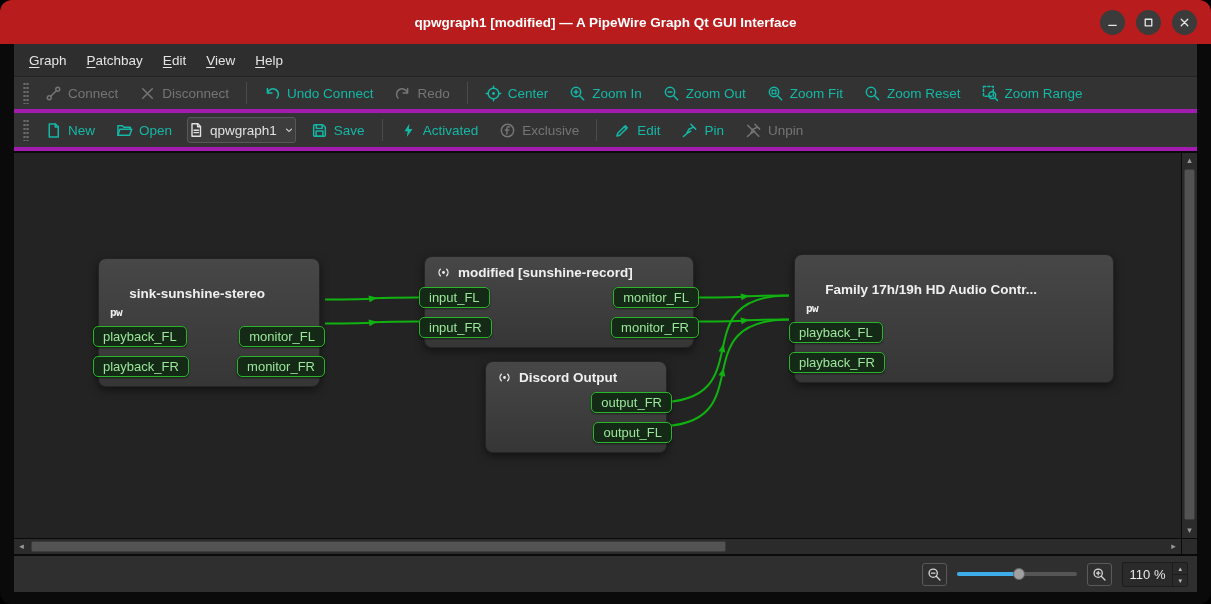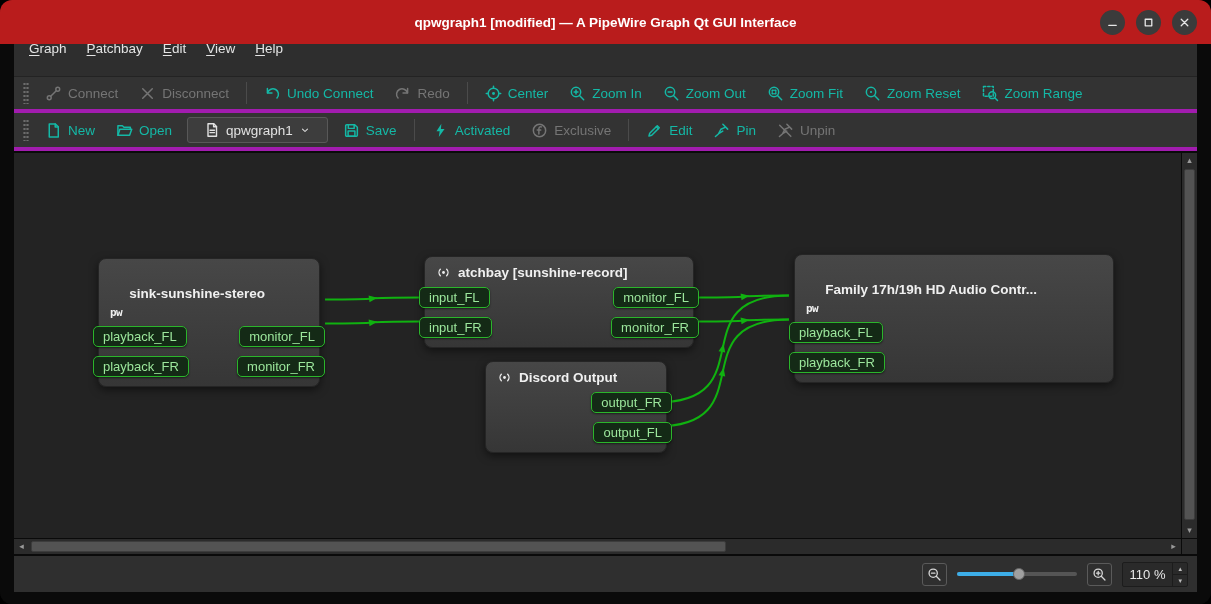--- a/index.html
+++ b/index.html
@@ -11,37 +11,37 @@
 
   
   .titlebar { height:44px; background:#b91c1c; position:relative; display:flex; align-items:center; flex:none; }
   .title { position:absolute; left:0; right:0; text-align:center; color:#ffffff; font-weight:bold; font-size:13.5px; }
   .win-controls { margin-left:auto; display:flex; gap:11px; padding-right:14px; z-index:2; }
   .win-btn { width:25px; height:25px; border-radius:50%; background:#3b3b3b; color:#e6e6e6;
              display:flex; align-items:center; justify-content:center; }
 
   
   .body-frame { flex:1; padding:0 14px 12px; display:flex; flex-direction:column; background:#0a0a0a; }
-  .menubar { height:30px; background:#2e2e2e; display:flex; align-items:flex-end; padding:16px 6px; gap:2px;
+  .menubar { height:30px; background:#2e2e2e; display:flex; align-items:center; padding:16px 6px; gap:2px;
              border-bottom:1px solid #232323; flex:none; }
   .menu-item { color:#e4e4e4; font-size:13.5px; padding:4px 9px; border-radius:3px; }
   .menu-item u { text-underline-offset:2px; }
 
   .toolbar { background:#333333; display:flex; align-items:center; padding:0 5px; gap:3px;
              border-bottom:4px solid #a21caf; flex:none; }
   #toolbar-main { height:36px; }
   #toolbar-file { height:38px; }
   .tb-item { display:flex; align-items:center; gap:6px; padding:5px 9px; color:#14b8a6; font-size:13.5px;
              border-radius:3px; white-space:nowrap; }
   .tb-item.disabled { color:#757575; }
   .tb-handle { width:6px; height:22px; margin:0 4px;
                background-image:radial-gradient(circle,#6c6c6c 1px,transparent 1.3px);
                background-size:3px 4px; }
   .tb-sep { width:1px; height:22px; background:#4b4b4b; margin:0 5px; }
-  .tb-combo { display:flex; align-items:center; gap:6px; padding:4px 16px; margin:0 3px;
+  .tb-combo { display:flex; align-items:center; gap:6px; padding:4px 0; margin:0 3px;
               background:#3d3d3d; border:1px solid #585858; border-radius:3px; color:#e2e2e2; font-size:13.5px; }
   .icon { display:inline-flex; align-items:center; justify-content:center; }
   .pw-glyph { font-family:"DejaVu Sans Mono",monospace; font-size:11px; font-weight:bold; letter-spacing:-0.5px;margin-top:39px; }
 
   
   .canvas-area { flex:1; display:grid; grid-template-columns:1fr 15px; grid-template-rows:1fr 15px;
                  gap:1px; background:#0a0a0a; padding-top:2px; min-height:0; }
   .canvas { grid-area:1/1; position:relative; background:#232323; overflow:hidden; }
   #edges { position:absolute; inset:0; }
 
@@ -355,21 +355,21 @@
             </div>
           </div>
           <div class="node" style="left: 410px; top: 103px; width: 270px;">
             <div class="node-header">
               <span class="icon">
                 <svg viewBox="0 0 16 16" width="15" height="15" fill="none" stroke="currentColor" stroke-width="1.4" stroke-linecap="round" stroke-linejoin="round">
                   <circle cx="8" cy="8" r="1.5" fill="currentColor" stroke="none"></circle>
                   <path d="M4.6 4.6 A4.9 4.9 0 0 0 4.6 11.4 M11.4 4.6 A4.9 4.9 0 0 1 11.4 11.4"></path>
                 </svg>
               </span>
-              <span>atchbay [sunshine-record]</span>
+              <span>modified [sunshine-record]</span>
             </div>
             <div class="ports">
               <div class="port-row">
                 <div class="port in">input_FL</div>
                 <div class="port out">monitor_FL</div>
               </div>
               <div class="port-row">
                 <div class="port in">input_FR</div>
                 <div class="port out">monitor_FR</div>
               </div>

